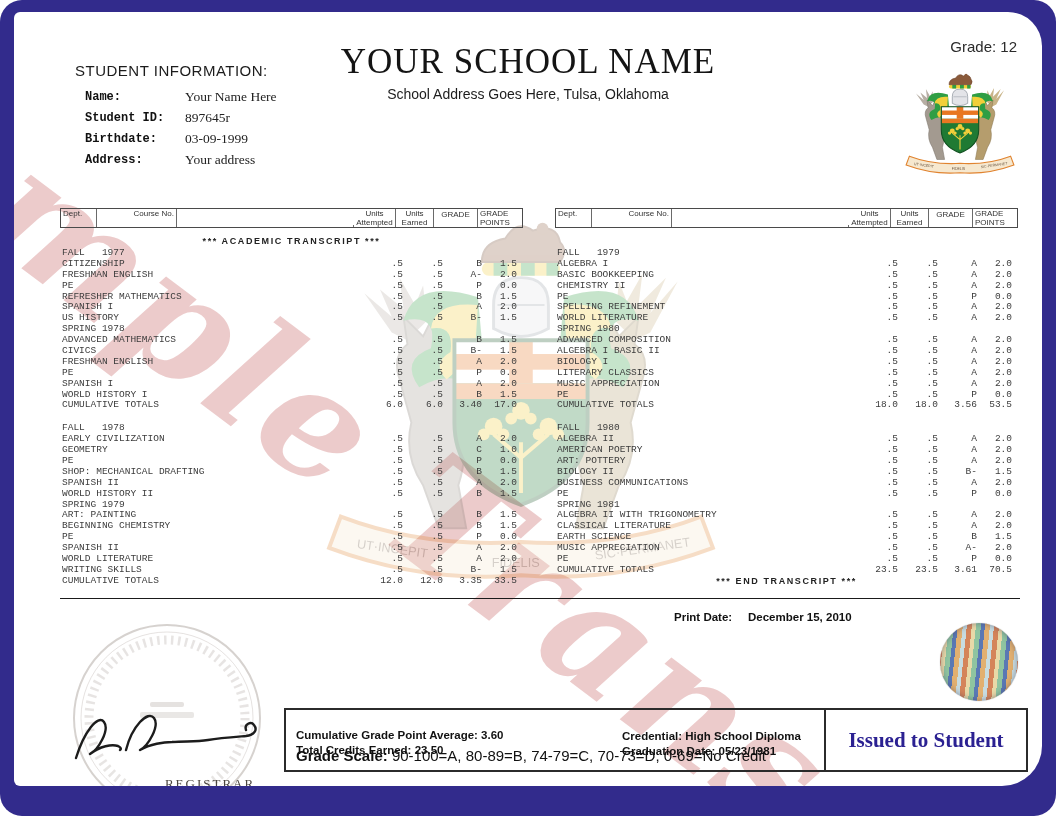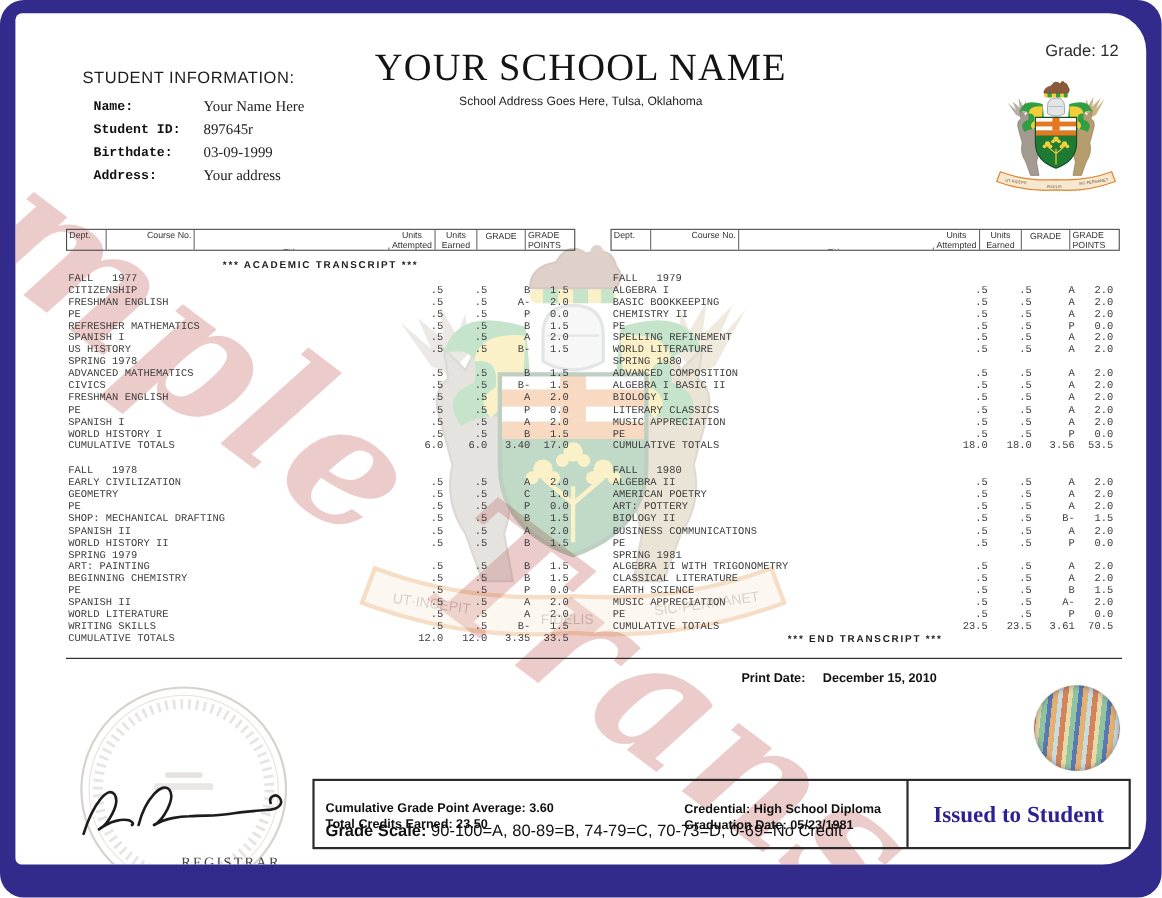--- a/index.html
+++ b/index.html
@@ -17,21 +17,21 @@
 
   
   .grade { position:absolute; top:26px; right:25px; font-size:15px; color:#2b2b2b; }
   .stu-title { position:absolute; left:61px; top:50px; font-size:15px; color:#1c1c1c; letter-spacing:0.5px; }
   .stu-fields { position:absolute; left:71px; top:74px; }
   .stu-row { display:flex; height:21px; align-items:center; }
   .stu-label { width:100px; font:bold 12px "Liberation Mono","DejaVu Sans Mono",monospace; color:#111; white-space:pre; }
   .stu-value { font:13.5px "Liberation Serif","DejaVu Serif",serif; color:#222; }
   .school-name { position:absolute; left:0; right:0; top:30px; text-align:center;
                  font:400 35px "Liberation Serif","DejaVu Serif",serif; color:#141414; letter-spacing:1px; }
-  .school-addr { position:absolute; left:0; right:0; top:74px; text-align:center; font-size:11px; color:#1d1d1d; }
+  .school-addr { position:absolute; left:0; right:0; top:74px; text-align:center; font-size:14px; color:#1d1d1d; }
   .crest-header { position:absolute; right:16px; top:50px; width:132px; height:124px; }
 
   
   .col-header { position:absolute; top:196px; width:463px; height:20px; display:flex; border:1px solid #4a4a4a;
                 font-size:8px; color:#333; background:transparent; }
   .hc { border-right:1px solid #6a6a6a; padding:1px 2px; overflow:hidden; line-height:8.5px; }
   .hc:last-child { border-right:none; }
   .hc-dept { width:36px; }
   .hc-cno  { width:80px;text-align:right; }
   .hc-title{ flex:1; text-align:center;margin-top:16px; }

